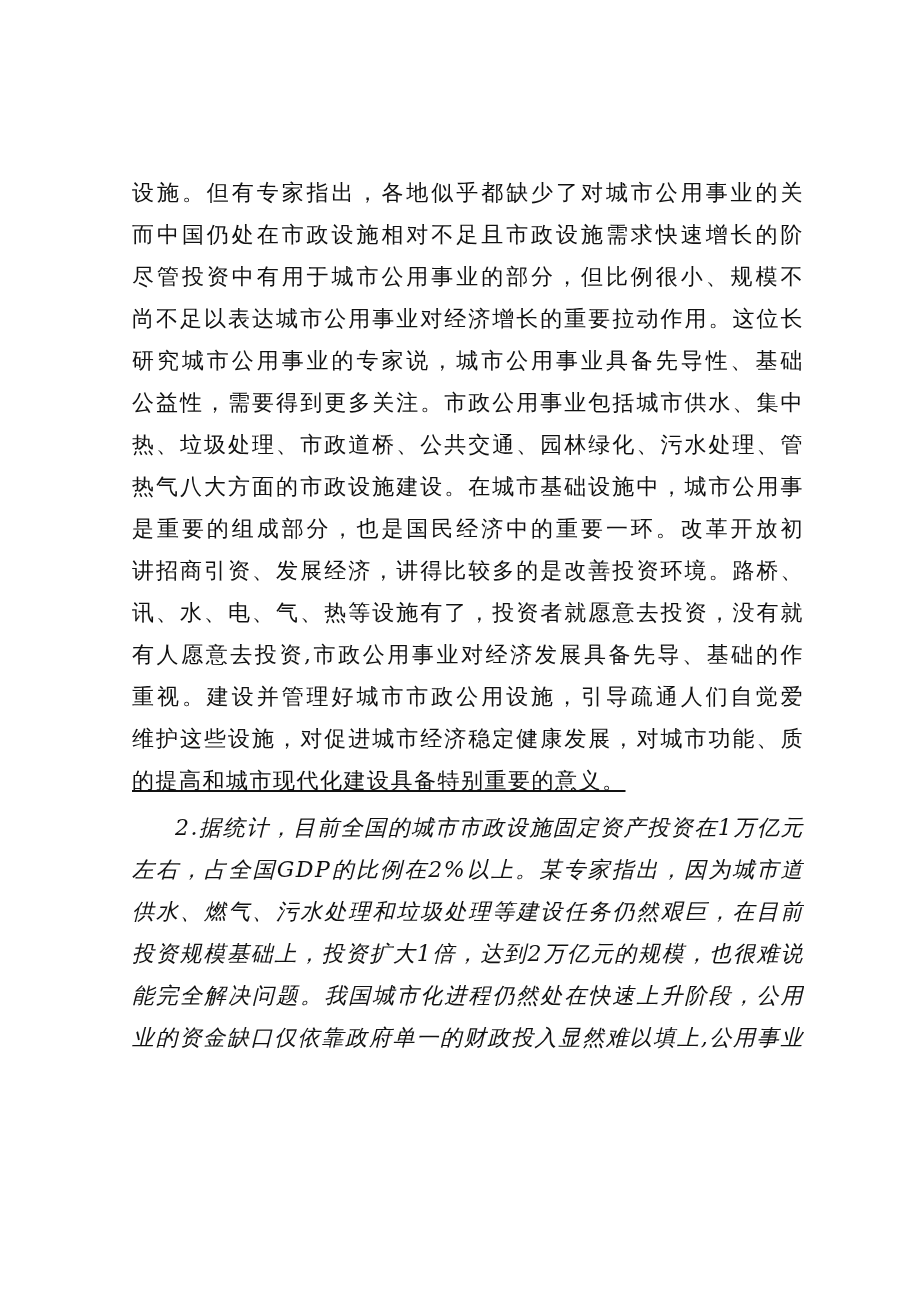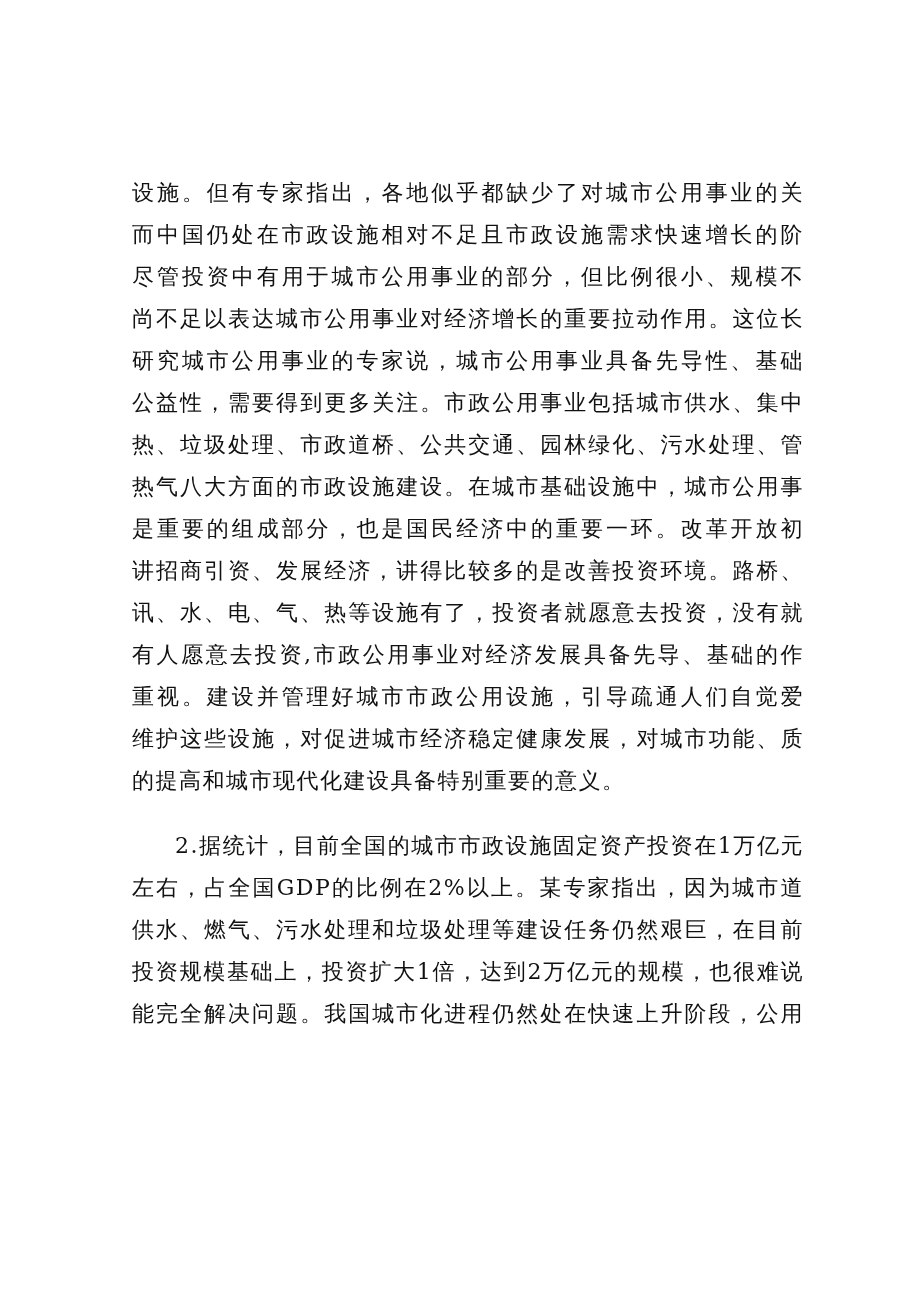--- a/index.html
+++ b/index.html
@@ -36,26 +36,28 @@
     font-size: 22px;
     letter-spacing: 1.5px;
     text-align: justify;
     text-align-last: justify;
     overflow: hidden;
     word-break: break-all;
   }
   .line.para-end {
     text-align: center;
     text-align-last: left;
+    text-decoration: underline;
   }
   .line.indent-first {
     text-indent: 43px;
   }
   .para.second {
-    margin-top: 23px;
+    margin-top: 5px;
+    font-style: italic;
   }
 </style>
 </head>
 <body>
 
 <div class="page">
   <div class="text-block">
 
     <div class="para first">
       <div class="line">设施。但有专家指出，各地似乎都缺少了对城市公用事业的关注，</div>
@@ -74,16 +76,17 @@
       <div class="line">维护这些设施，对促进城市经济稳定健康发展，对城市功能、质量</div>
       <div class="line para-end">的提高和城市现代化建设具备特别重要的意义。</div>
     </div>
 
     <div class="para second">
       <div class="line indent-first">2.据统计，目前全国的城市市政设施固定资产投资在1万亿元</div>
       <div class="line">左右，占全国GDP的比例在2%以上。某专家指出，因为城市道路、</div>
       <div class="line">供水、燃气、污水处理和垃圾处理等建设任务仍然艰巨，在目前的</div>
       <div class="line">投资规模基础上，投资扩大1倍，达到2万亿元的规模，也很难说就</div>
       <div class="line">能完全解决问题。我国城市化进程仍然处在快速上升阶段，公用事</div>
+      <div class="line">业的资金缺口仅依靠政府单一的财政投入显然难以填上,公用事业</div>
     </div>
 
   </div>
 </div>
 
 </body></html>

